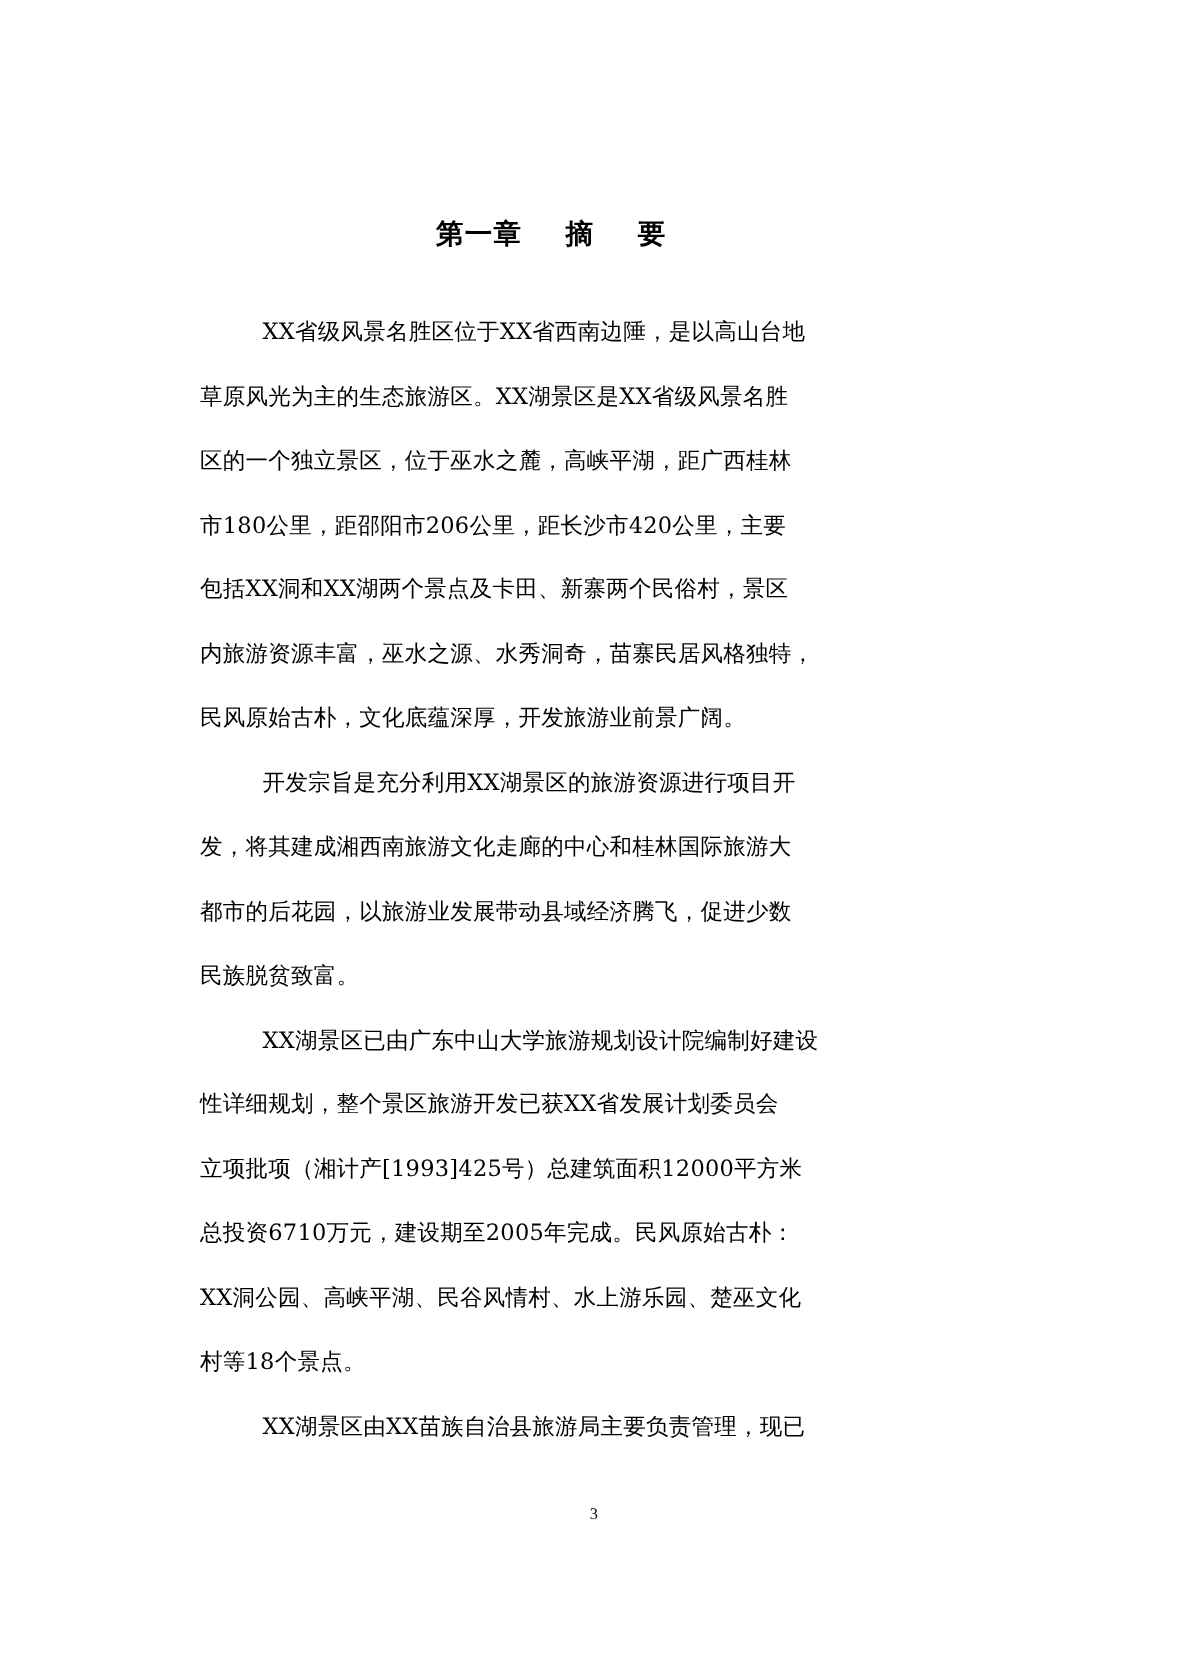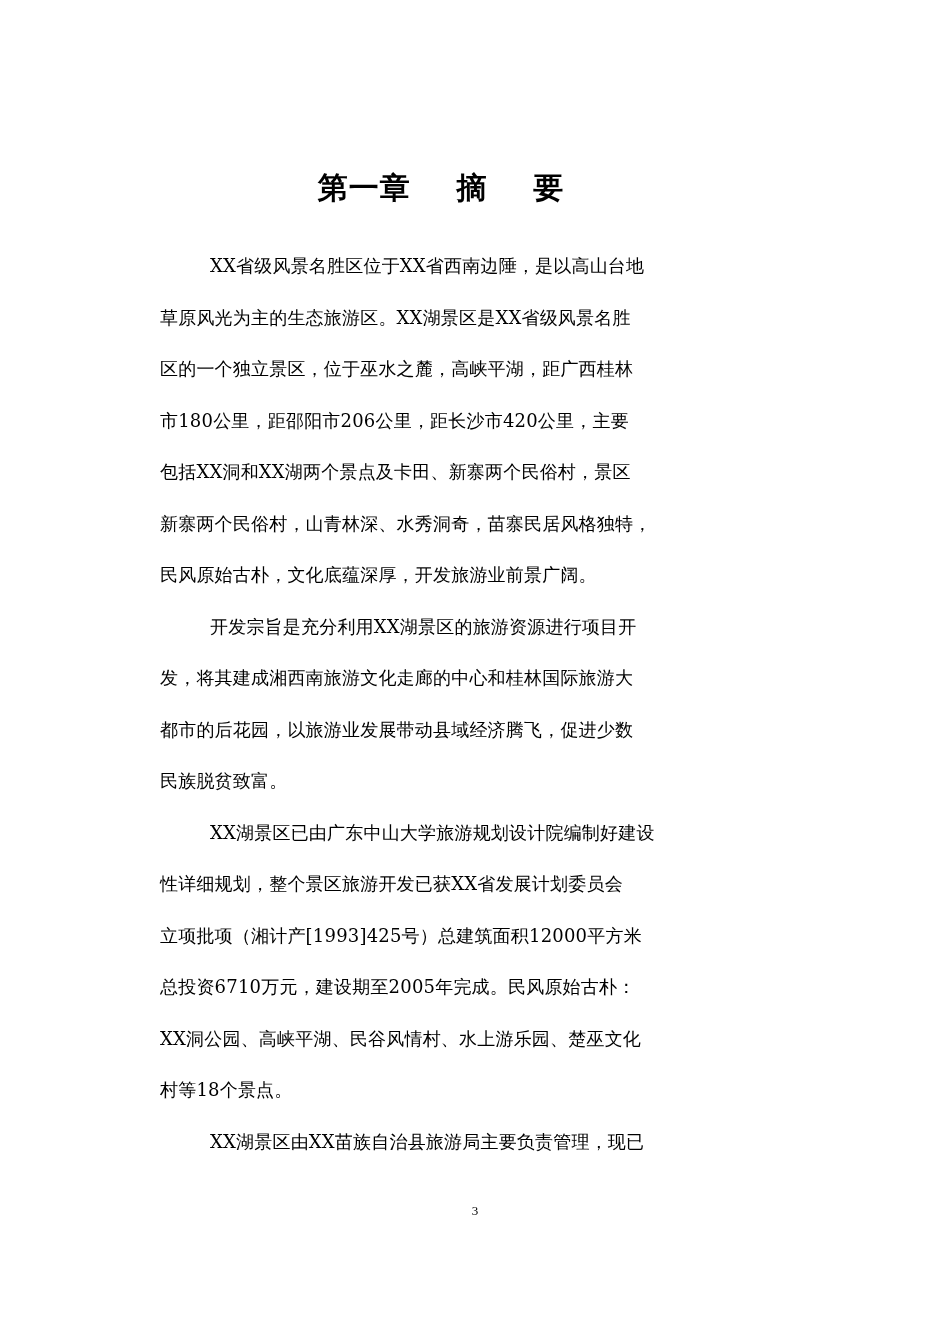--- a/index.html
+++ b/index.html
@@ -20,21 +20,21 @@
       left: 0; top: 0;
       width: 950px;
       height: 1325px;
     }
     .title {
       position: absolute;
       top: 166px;
       left: 0;
       width: 882px;
       text-align: center;
-      font-size: 30px;
+      font-size: 22px;
       font-weight: bold;
       letter-spacing: 1px;
       line-height: 44px;
       font-family: "DejaVu Sans", "Liberation Sans", sans-serif;
     }
     .title span { white-space: pre; }
     .body-text {
       position: absolute;
       left: 160px;
       top: 240px;
@@ -65,21 +65,21 @@
   <div class="title">
     <span>第一章    摘    要</span>
   </div>
 
   <div class="body-text">
     <div class="line indent">XX省级风景名胜区位于XX省西南边陲，是以高山台地</div>
     <div class="line">草原风光为主的生态旅游区。XX湖景区是XX省级风景名胜</div>
     <div class="line">区的一个独立景区，位于巫水之麓，高峡平湖，距广西桂林</div>
     <div class="line">市180公里，距邵阳市206公里，距长沙市420公里，主要</div>
     <div class="line">包括XX洞和XX湖两个景点及卡田、新寨两个民俗村，景区</div>
-    <div class="line">新寨两个民俗村，山青林深、水秀洞奇，苗寨民居风格独特，</div>
+    <div class="line">内旅游资源丰富，巫水之源、水秀洞奇，苗寨民居风格独特，</div>
     <div class="line">民风原始古朴，文化底蕴深厚，开发旅游业前景广阔。</div>
     <div class="line indent">开发宗旨是充分利用XX湖景区的旅游资源进行项目开</div>
     <div class="line">发，将其建成湘西南旅游文化走廊的中心和桂林国际旅游大</div>
     <div class="line">都市的后花园，以旅游业发展带动县域经济腾飞，促进少数</div>
     <div class="line">民族脱贫致富。</div>
     <div class="line indent">XX湖景区已由广东中山大学旅游规划设计院编制好建设</div>
     <div class="line">性详细规划，整个景区旅游开发已获XX省发展计划委员会</div>
     <div class="line">立项批项（湘计产[1993]425号）总建筑面积12000平方米</div>
     <div class="line">总投资6710万元，建设期至2005年完成。民风原始古朴：</div>
     <div class="line">XX洞公园、高峡平湖、民谷风情村、水上游乐园、楚巫文化</div>

